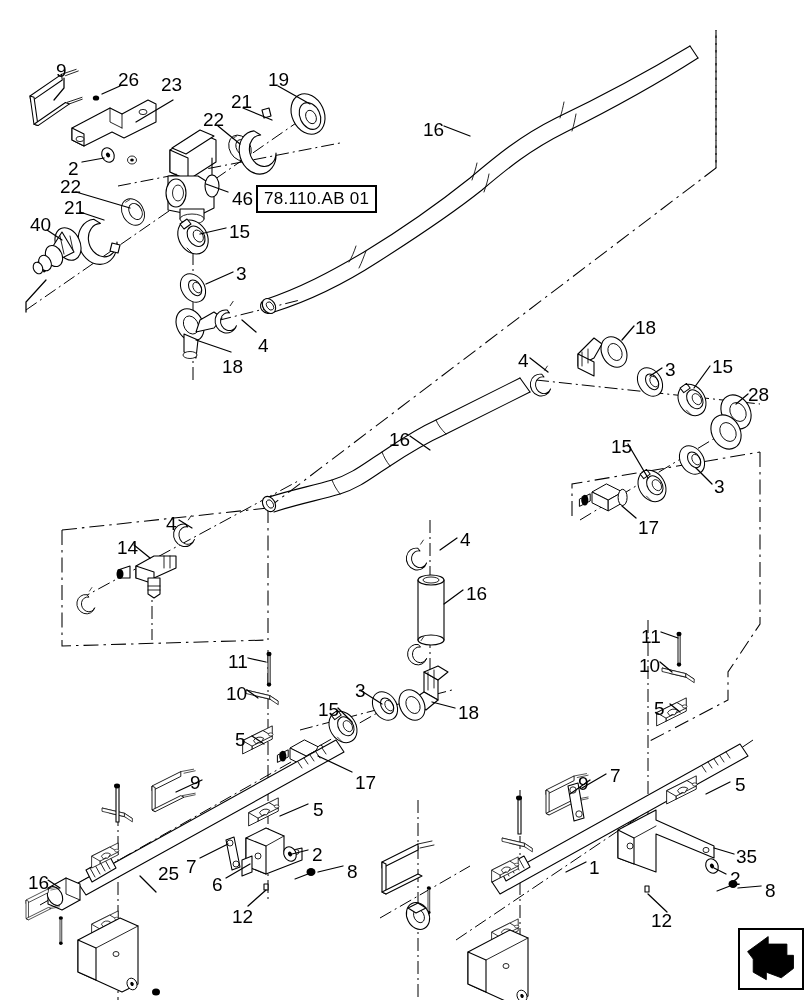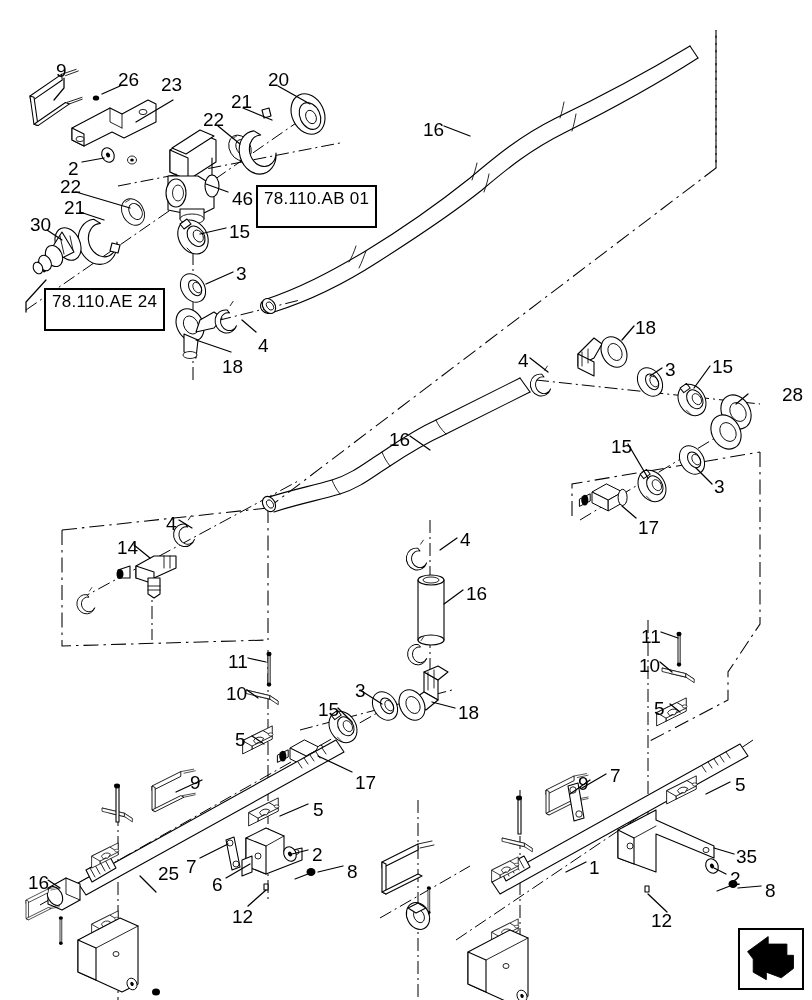--- a/index.html
+++ b/index.html
@@ -6,21 +6,21 @@
   body{font-family:"Liberation Sans",sans-serif;}
   #sheet{position:relative;width:812px;height:1000px;background:#fff;overflow:hidden;}
   #svgroot{position:absolute;left:0;top:0;width:812px;height:1000px;}
   .callout{
     position:absolute;font-family:"Liberation Sans",sans-serif;
     font-size:19px;color:#000;line-height:1;white-space:nowrap;
   }
   .refbox{
     position:absolute;font-family:"Liberation Sans",sans-serif;
     font-size:17px;color:#000;border:2px solid #000;background:#fff;
-    padding:2px 6px 17px 6px;white-space:nowrap;letter-spacing:.3px;
+    padding:2px 6px 2px 6px;white-space:nowrap;letter-spacing:.3px;
   }
   .logobox{
     position:absolute;border:2px solid #000;background:#fff;
     box-sizing:border-box;
   }
 </style>
 </head>
 <body>
 
 <div id="sheet">
@@ -598,37 +598,37 @@
       <path class="lead" d="M586 862 L566 872"></path>
       <path class="lead" d="M667 912 L648 894"></path>
 
       <path class="lead" d="M46 280 L26 302 L26 312"></path>
     </g>
   </svg>
 
   <div class="callout" style="left:56px;top:61px;">9</div>
   <div class="callout" style="left:118px;top:70px;">26</div>
   <div class="callout" style="left:161px;top:75px;">23</div>
-  <div class="callout" style="left:268px;top:70px;">20</div>
+  <div class="callout" style="left:268px;top:70px;">19</div>
   <div class="callout" style="left:231px;top:92px;">21</div>
   <div class="callout" style="left:203px;top:110px;">22</div>
   <div class="callout" style="left:68px;top:159px;">2</div>
   <div class="callout" style="left:60px;top:177px;">22</div>
   <div class="callout" style="left:64px;top:198px;">21</div>
-  <div class="callout" style="left:30px;top:215px;">30</div>
+  <div class="callout" style="left:30px;top:215px;">40</div>
   <div class="callout" style="left:232px;top:189px;">46</div>
   <div class="callout" style="left:229px;top:222px;">15</div>
   <div class="callout" style="left:236px;top:264px;">3</div>
   <div class="callout" style="left:258px;top:336px;">4</div>
   <div class="callout" style="left:222px;top:357px;">18</div>
   <div class="callout" style="left:423px;top:120px;">16</div>
   <div class="callout" style="left:635px;top:318px;">18</div>
   <div class="callout" style="left:665px;top:360px;">3</div>
   <div class="callout" style="left:712px;top:357px;">15</div>
-  <div class="callout" style="left:748px;top:385px;margin-left:34px;">28</div>
+  <div class="callout" style="left:748px;top:385px;">28</div>
   <div class="callout" style="left:518px;top:351px;">4</div>
   <div class="callout" style="left:611px;top:437px;">15</div>
   <div class="callout" style="left:714px;top:477px;">3</div>
   <div class="callout" style="left:638px;top:518px;">17</div>
   <div class="callout" style="left:389px;top:430px;">16</div>
   <div class="callout" style="left:166px;top:514px;">4</div>
   <div class="callout" style="left:117px;top:538px;">14</div>
   <div class="callout" style="left:460px;top:530px;">4</div>
   <div class="callout" style="left:466px;top:584px;">16</div>
   <div class="callout" style="left:228px;top:652px;">11</div>
@@ -653,21 +653,20 @@
   <div class="callout" style="left:578px;top:774px;">9</div>
   <div class="callout" style="left:610px;top:766px;">7</div>
   <div class="callout" style="left:735px;top:775px;">5</div>
   <div class="callout" style="left:736px;top:847px;">35</div>
   <div class="callout" style="left:730px;top:869px;">2</div>
   <div class="callout" style="left:765px;top:881px;">8</div>
   <div class="callout" style="left:589px;top:858px;">1</div>
   <div class="callout" style="left:651px;top:911px;">12</div>
 
   <div class="refbox" style="left:256px;top:185px;">78.110.AB 01</div>
-  <div class="refbox" style="left:44px;top:288px;">78.110.AE 24</div>
 
   <div class="logobox" style="left:738px;top:928px;width:66px;height:62px;">
     <svg viewBox="0 0 66 62" width="62" height="58" style="display:block;margin:1px auto;">
       <rect x="0" y="0" width="62" height="58" fill="#fff"></rect>
       <path d="M8 22 L30 6 L30 14 L50 14 L50 26 L57 26 L57 40 L44 50 L28 44 L28 52 L14 44 L14 30 Z" fill="#000" stroke="#000" stroke-width="1" stroke-linejoin="round"></path>
     </svg>
   </div>
 
 </div>
 

